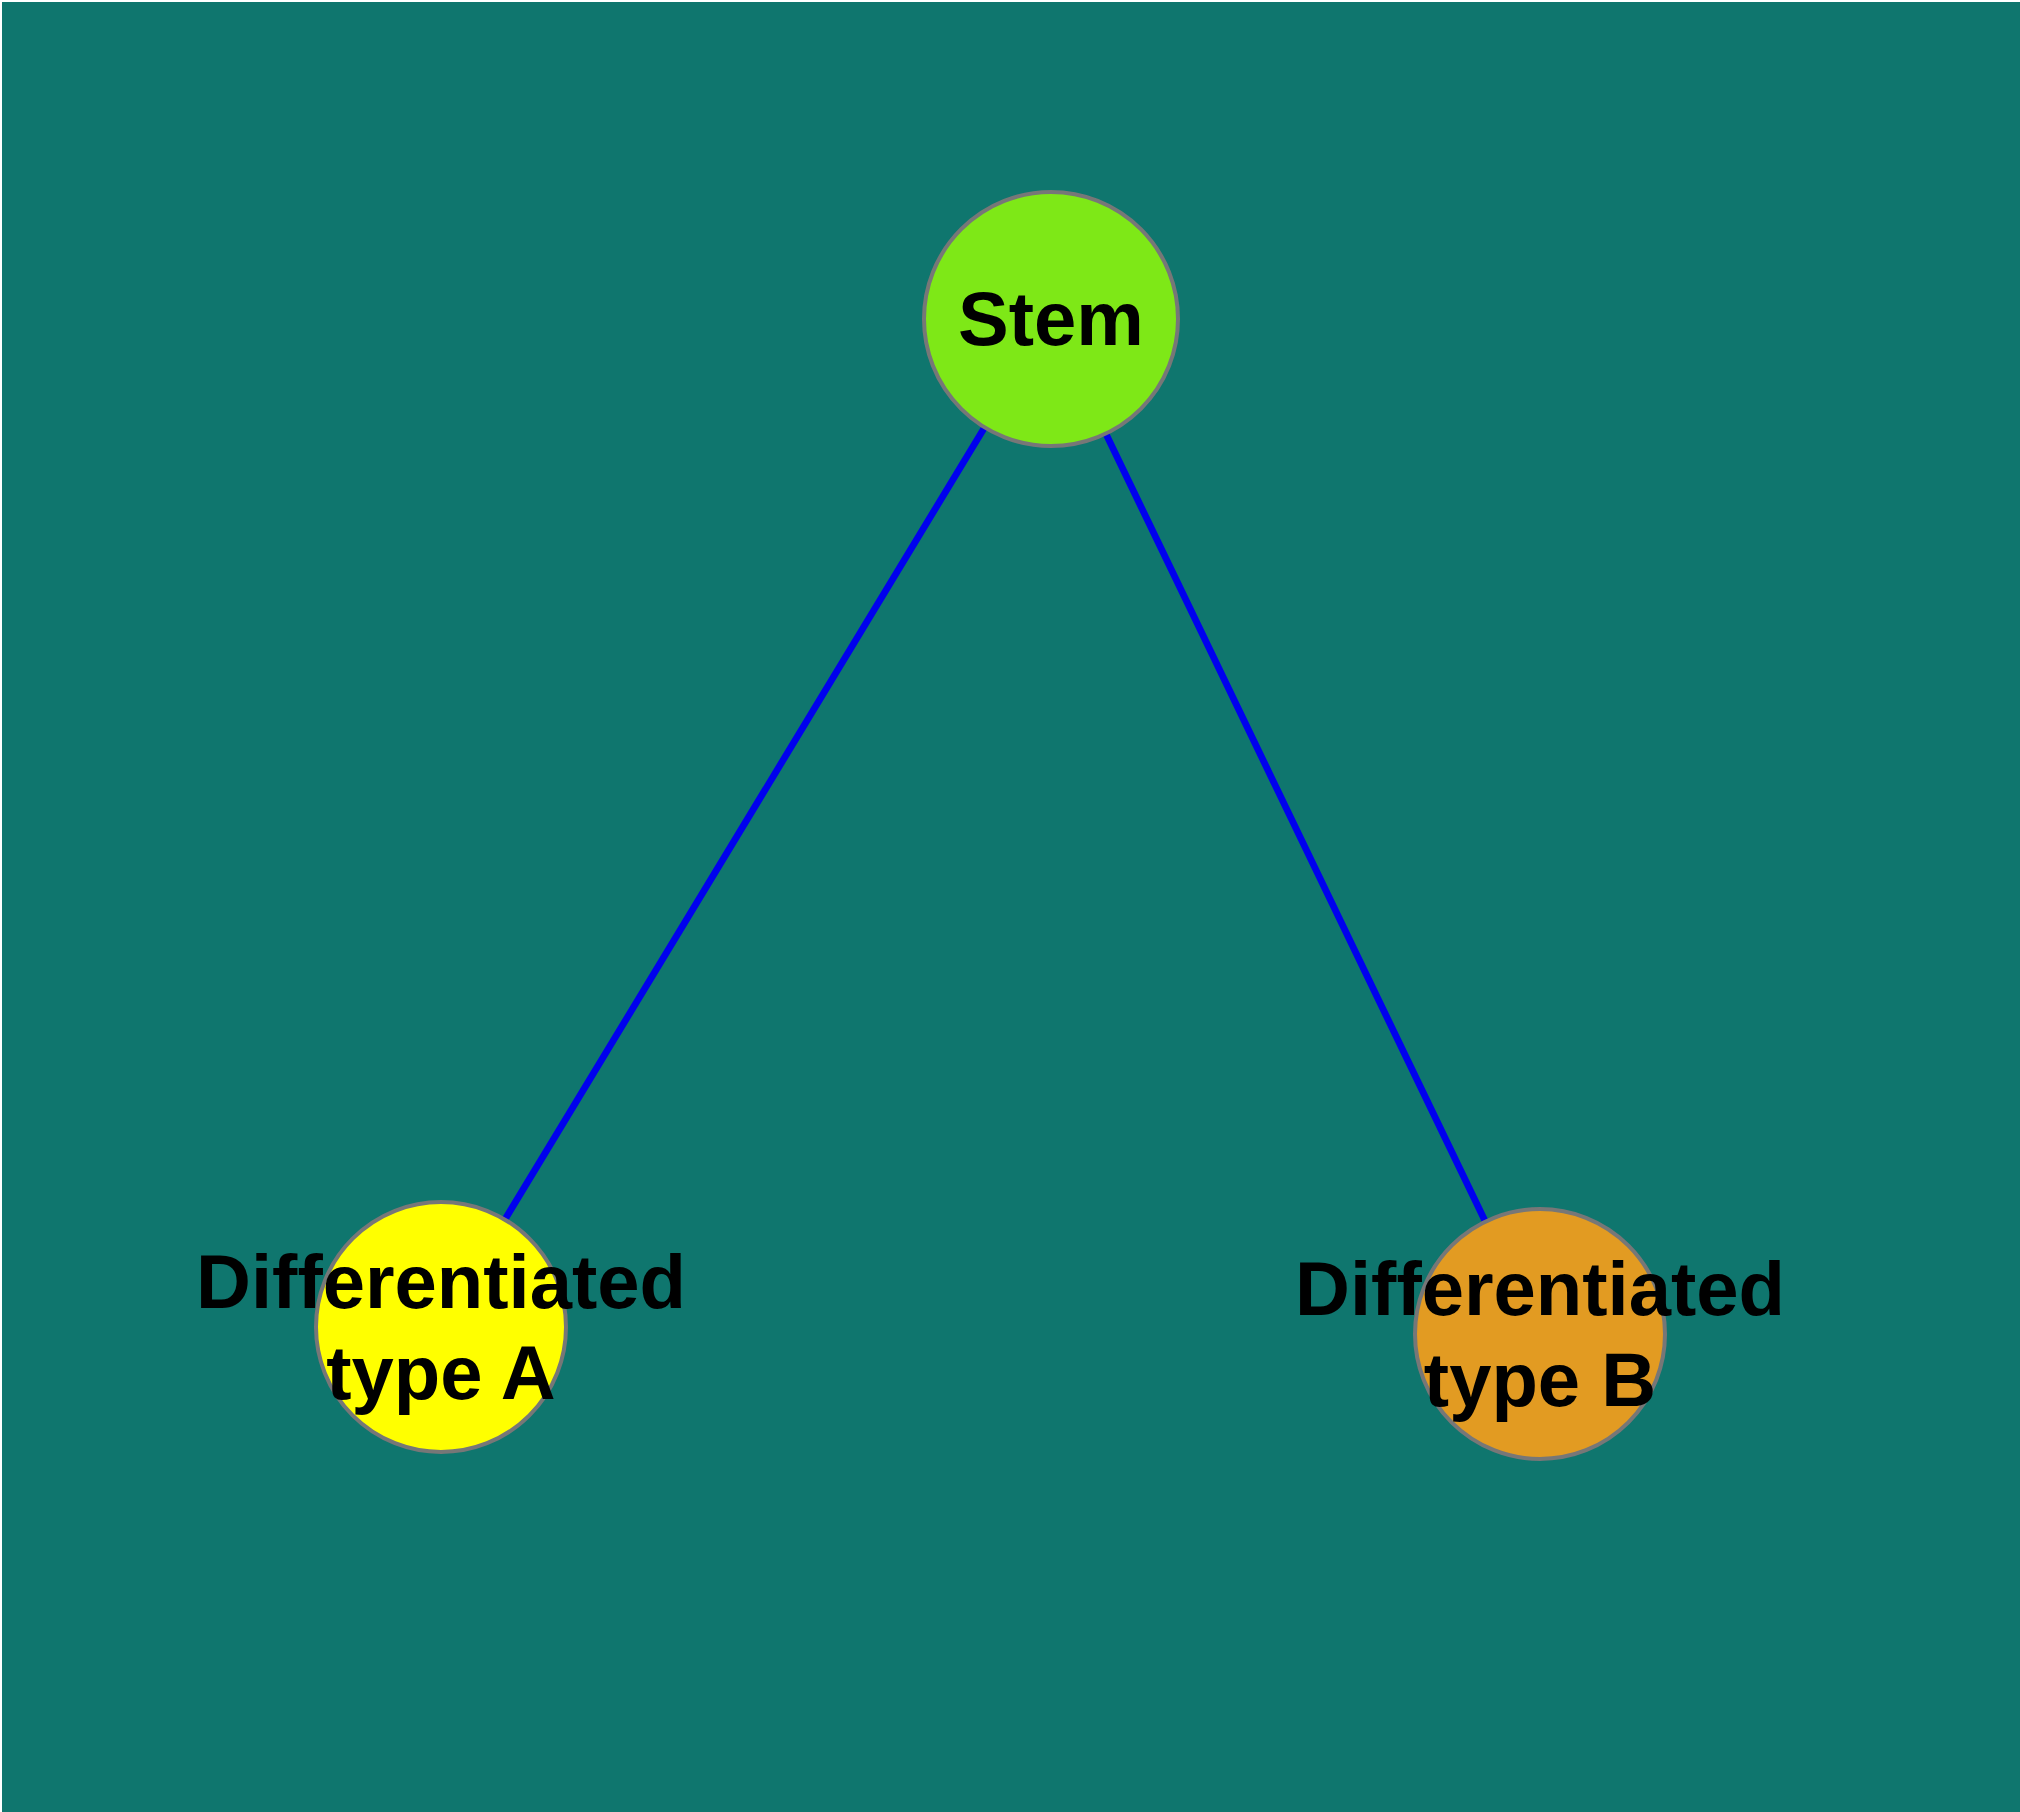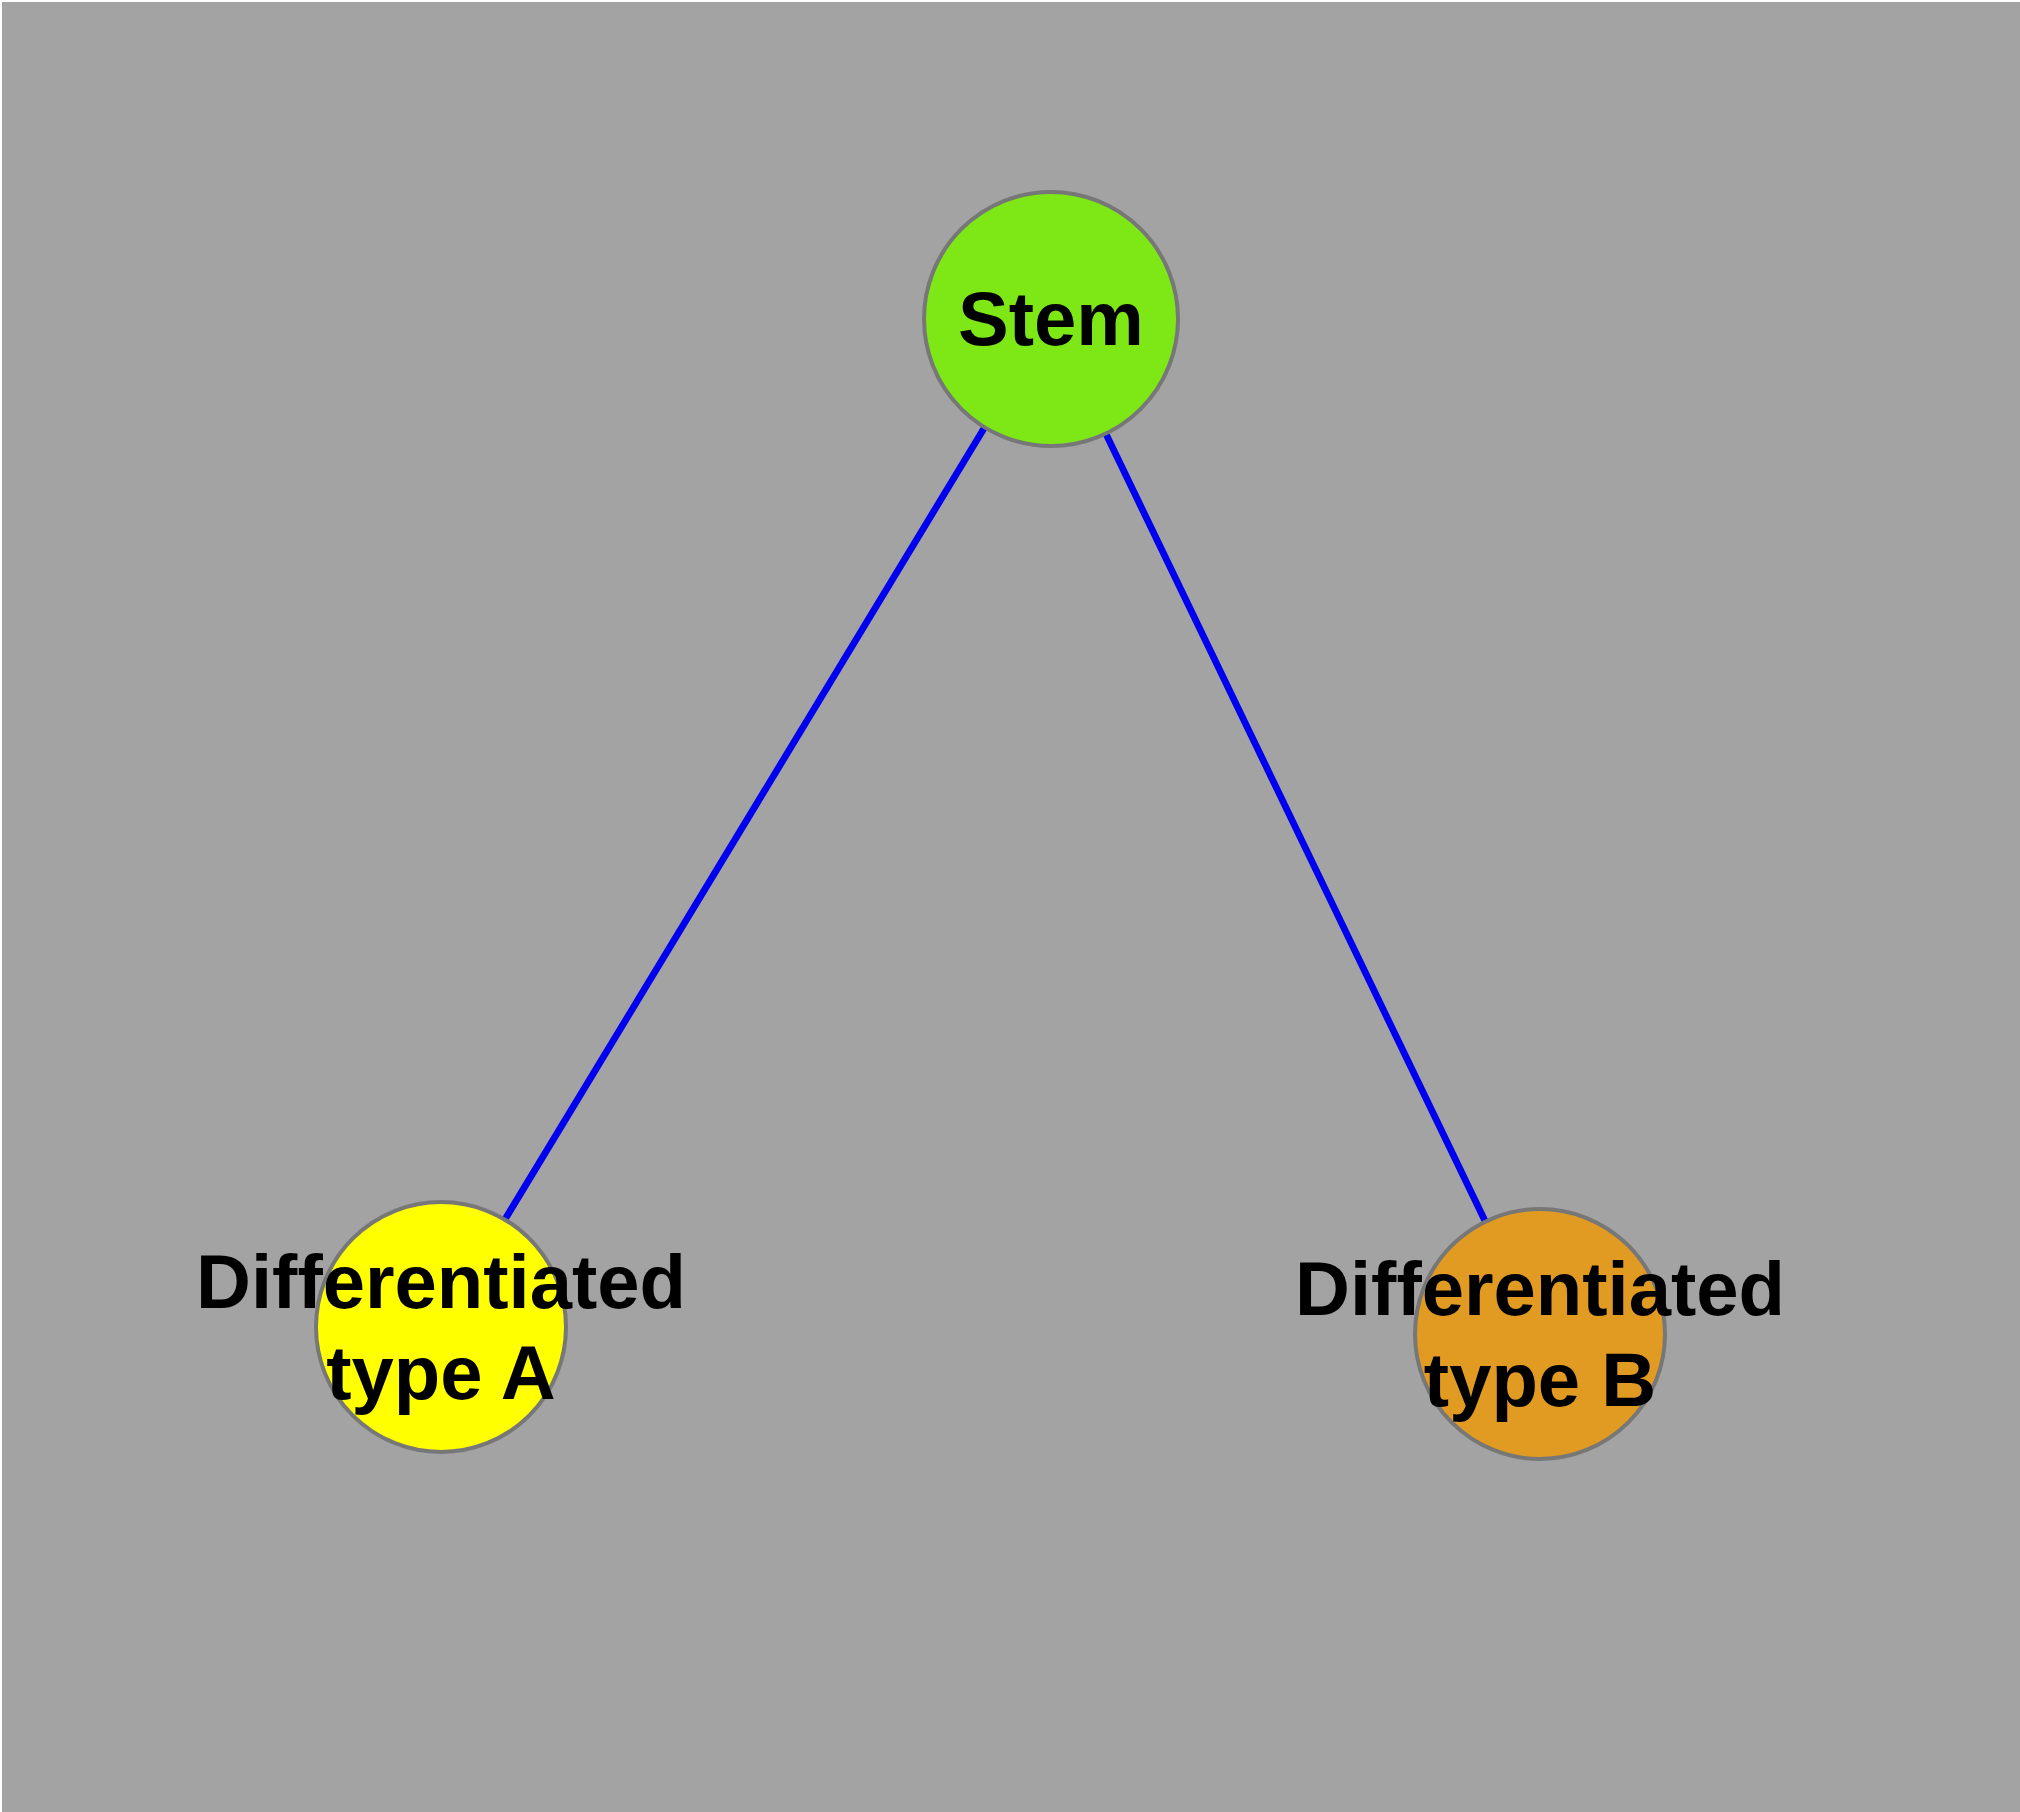--- a/index.html
+++ b/index.html
@@ -1,20 +1,20 @@
 <!DOCTYPE html>
 <html style="font-size:13.6px"><head>
 <meta charset="utf-8">
 <style>
   html, body { margin: 0; padding: 0; background: #ffffff; }
   .stage {
     position: relative;
     width: 2021px;
     height: 1812px;
-    background: #a3a3a3;
+    background: #0f766e;
     border-top: 2.5px solid #ffffff;
     border-left: 2.5px solid #ffffff;
     box-sizing: border-box;
     overflow: hidden;
     font-family: "Liberation Sans", sans-serif;
   }
   .edges {
     position: absolute;
     left: 0; top: 0;
     width: 100%; height: 100%;

